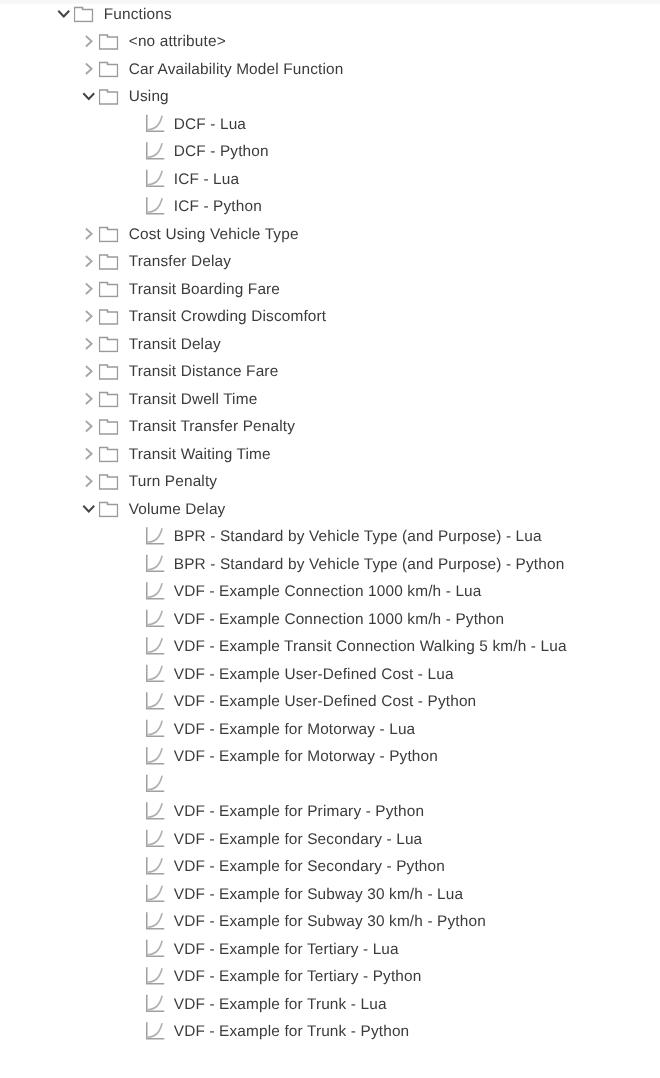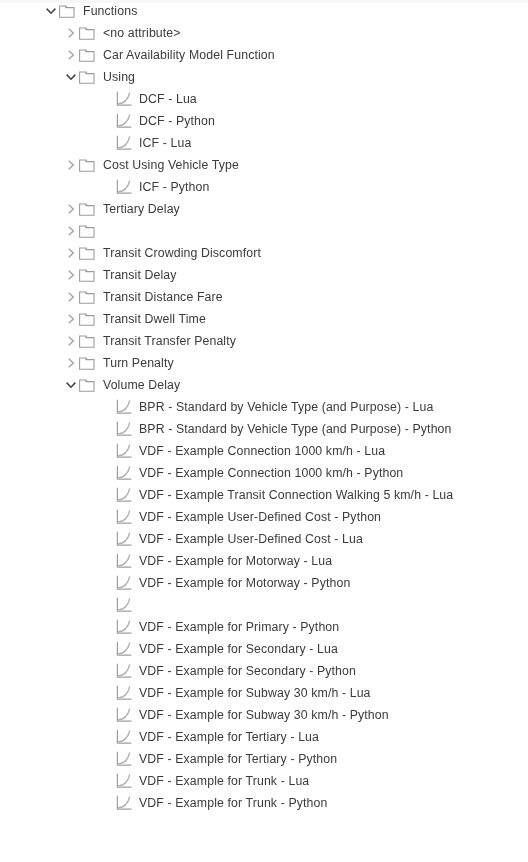--- a/index.html
+++ b/index.html
@@ -190,76 +190,77 @@
           <span class="func-icon">
             <svg width="17" height="16" viewBox="0 0 17 16" aria-hidden="true">
               <path d="M1.4 0.8 L1.4 14.0 L15.4 14.0" fill="none" stroke="#a0a0a0" stroke-width="1.25"></path>
               <path d="M2.6 12.6 C 7.6 12.6, 11.4 10.4, 13.6 2.0" fill="none" stroke="#b0b0b0" stroke-width="1.3" stroke-linecap="round"></path>
             </svg>
           </span>
           <span class="label">ICF - Lua</span>
         </div>
       </div>
       <div class="row">
+        <div class="row-inner lvl-3">
+          <span class="twisty empty"></span>
+          <span class="func-icon">
+            <svg width="17" height="16" viewBox="0 0 17 16" aria-hidden="true">
+              <path d="M1.4 0.8 L1.4 14.0 L15.4 14.0" fill="none" stroke="#a0a0a0" stroke-width="1.25"></path>
+              <path d="M2.6 12.6 C 7.6 12.6, 11.4 10.4, 13.6 2.0" fill="none" stroke="#b0b0b0" stroke-width="1.3" stroke-linecap="round"></path>
+            </svg>
+          </span>
+          <span class="label">ICF - Python</span>
+        </div>
+      </div>
+      <div class="row">
         <div class="row-inner lvl-2">
           <span class="twisty">
             <svg width="12" height="12" viewBox="0 0 12 12" aria-hidden="true">
               <path d="M4.3 2.3 L8.3 6 L4.3 9.7" fill="none" stroke="#a6a6a6" stroke-width="1.5" stroke-linecap="square" stroke-linejoin="miter"></path>
             </svg>
           </span>
           <span class="folder-icon">
             <svg width="16" height="14" viewBox="0 0 16 14" aria-hidden="true">
               <path d="M0.6 2.0 L0.6 13.2 L15.0 13.2 L15.0 3.6 L7.0 3.6 L7.0 2.0 Z" fill="#ffffff" stroke="#9a9a9a" stroke-width="1.05" stroke-linejoin="miter"></path>
               <path d="M7.0 2.0 L7.0 3.6" fill="none" stroke="#9a9a9a" stroke-width="1.05"></path>
             </svg>
           </span>
           <span class="label">Cost Using Vehicle Type</span>
         </div>
       </div>
       <div class="row">
-        <div class="row-inner lvl-3">
-          <span class="twisty empty"></span>
-          <span class="func-icon">
-            <svg width="17" height="16" viewBox="0 0 17 16" aria-hidden="true">
-              <path d="M1.4 0.8 L1.4 14.0 L15.4 14.0" fill="none" stroke="#a0a0a0" stroke-width="1.25"></path>
-              <path d="M2.6 12.6 C 7.6 12.6, 11.4 10.4, 13.6 2.0" fill="none" stroke="#b0b0b0" stroke-width="1.3" stroke-linecap="round"></path>
-            </svg>
-          </span>
-          <span class="label">ICF - Python</span>
-        </div>
-      </div>
-      <div class="row">
-        <div class="row-inner lvl-2">
-          <span class="twisty">
-            <svg width="12" height="12" viewBox="0 0 12 12" aria-hidden="true">
-              <path d="M4.3 2.3 L8.3 6 L4.3 9.7" fill="none" stroke="#a6a6a6" stroke-width="1.5" stroke-linecap="square" stroke-linejoin="miter"></path>
-            </svg>
-          </span>
-          <span class="folder-icon">
-            <svg width="16" height="14" viewBox="0 0 16 14" aria-hidden="true">
-              <path d="M0.6 2.0 L0.6 13.2 L15.0 13.2 L15.0 3.6 L7.0 3.6 L7.0 2.0 Z" fill="#ffffff" stroke="#9a9a9a" stroke-width="1.05" stroke-linejoin="miter"></path>
-              <path d="M7.0 2.0 L7.0 3.6" fill="none" stroke="#9a9a9a" stroke-width="1.05"></path>
-            </svg>
-          </span>
-          <span class="label">Tertiary Delay</span>
-        </div>
-      </div>
-      <div class="row">
-        <div class="row-inner lvl-2">
-          <span class="twisty">
-            <svg width="12" height="12" viewBox="0 0 12 12" aria-hidden="true">
-              <path d="M4.3 2.3 L8.3 6 L4.3 9.7" fill="none" stroke="#a6a6a6" stroke-width="1.5" stroke-linecap="square" stroke-linejoin="miter"></path>
-            </svg>
-          </span>
-          <span class="folder-icon">
-            <svg width="16" height="14" viewBox="0 0 16 14" aria-hidden="true">
-              <path d="M0.6 2.0 L0.6 13.2 L15.0 13.2 L15.0 3.6 L7.0 3.6 L7.0 2.0 Z" fill="#ffffff" stroke="#9a9a9a" stroke-width="1.05" stroke-linejoin="miter"></path>
-              <path d="M7.0 2.0 L7.0 3.6" fill="none" stroke="#9a9a9a" stroke-width="1.05"></path>
-            </svg>
-          </span>
+        <div class="row-inner lvl-2">
+          <span class="twisty">
+            <svg width="12" height="12" viewBox="0 0 12 12" aria-hidden="true">
+              <path d="M4.3 2.3 L8.3 6 L4.3 9.7" fill="none" stroke="#a6a6a6" stroke-width="1.5" stroke-linecap="square" stroke-linejoin="miter"></path>
+            </svg>
+          </span>
+          <span class="folder-icon">
+            <svg width="16" height="14" viewBox="0 0 16 14" aria-hidden="true">
+              <path d="M0.6 2.0 L0.6 13.2 L15.0 13.2 L15.0 3.6 L7.0 3.6 L7.0 2.0 Z" fill="#ffffff" stroke="#9a9a9a" stroke-width="1.05" stroke-linejoin="miter"></path>
+              <path d="M7.0 2.0 L7.0 3.6" fill="none" stroke="#9a9a9a" stroke-width="1.05"></path>
+            </svg>
+          </span>
+          <span class="label">Transfer Delay</span>
+        </div>
+      </div>
+      <div class="row">
+        <div class="row-inner lvl-2">
+          <span class="twisty">
+            <svg width="12" height="12" viewBox="0 0 12 12" aria-hidden="true">
+              <path d="M4.3 2.3 L8.3 6 L4.3 9.7" fill="none" stroke="#a6a6a6" stroke-width="1.5" stroke-linecap="square" stroke-linejoin="miter"></path>
+            </svg>
+          </span>
+          <span class="folder-icon">
+            <svg width="16" height="14" viewBox="0 0 16 14" aria-hidden="true">
+              <path d="M0.6 2.0 L0.6 13.2 L15.0 13.2 L15.0 3.6 L7.0 3.6 L7.0 2.0 Z" fill="#ffffff" stroke="#9a9a9a" stroke-width="1.05" stroke-linejoin="miter"></path>
+              <path d="M7.0 2.0 L7.0 3.6" fill="none" stroke="#9a9a9a" stroke-width="1.05"></path>
+            </svg>
+          </span>
+          <span class="label">Transit Boarding Fare</span>
         </div>
       </div>
       <div class="row">
         <div class="row-inner lvl-2">
           <span class="twisty">
             <svg width="12" height="12" viewBox="0 0 12 12" aria-hidden="true">
               <path d="M4.3 2.3 L8.3 6 L4.3 9.7" fill="none" stroke="#a6a6a6" stroke-width="1.5" stroke-linecap="square" stroke-linejoin="miter"></path>
             </svg>
           </span>
           <span class="folder-icon">
@@ -341,20 +342,36 @@
             <svg width="12" height="12" viewBox="0 0 12 12" aria-hidden="true">
               <path d="M4.3 2.3 L8.3 6 L4.3 9.7" fill="none" stroke="#a6a6a6" stroke-width="1.5" stroke-linecap="square" stroke-linejoin="miter"></path>
             </svg>
           </span>
           <span class="folder-icon">
             <svg width="16" height="14" viewBox="0 0 16 14" aria-hidden="true">
               <path d="M0.6 2.0 L0.6 13.2 L15.0 13.2 L15.0 3.6 L7.0 3.6 L7.0 2.0 Z" fill="#ffffff" stroke="#9a9a9a" stroke-width="1.05" stroke-linejoin="miter"></path>
               <path d="M7.0 2.0 L7.0 3.6" fill="none" stroke="#9a9a9a" stroke-width="1.05"></path>
             </svg>
           </span>
+          <span class="label">Transit Waiting Time</span>
+        </div>
+      </div>
+      <div class="row">
+        <div class="row-inner lvl-2">
+          <span class="twisty">
+            <svg width="12" height="12" viewBox="0 0 12 12" aria-hidden="true">
+              <path d="M4.3 2.3 L8.3 6 L4.3 9.7" fill="none" stroke="#a6a6a6" stroke-width="1.5" stroke-linecap="square" stroke-linejoin="miter"></path>
+            </svg>
+          </span>
+          <span class="folder-icon">
+            <svg width="16" height="14" viewBox="0 0 16 14" aria-hidden="true">
+              <path d="M0.6 2.0 L0.6 13.2 L15.0 13.2 L15.0 3.6 L7.0 3.6 L7.0 2.0 Z" fill="#ffffff" stroke="#9a9a9a" stroke-width="1.05" stroke-linejoin="miter"></path>
+              <path d="M7.0 2.0 L7.0 3.6" fill="none" stroke="#9a9a9a" stroke-width="1.05"></path>
+            </svg>
+          </span>
           <span class="label">Turn Penalty</span>
         </div>
       </div>
       <div class="row">
         <div class="row-inner lvl-2">
           <span class="twisty">
             <svg width="12" height="12" viewBox="0 0 12 12" aria-hidden="true">
               <path d="M2.2 4.2 L6 8.2 L9.8 4.2" fill="none" stroke="#444444" stroke-width="1.6" stroke-linecap="square" stroke-linejoin="miter"></path>
             </svg>
           </span>
@@ -429,33 +446,33 @@
       </div>
       <div class="row">
         <div class="row-inner lvl-3">
           <span class="twisty empty"></span>
           <span class="func-icon">
             <svg width="17" height="16" viewBox="0 0 17 16" aria-hidden="true">
               <path d="M1.4 0.8 L1.4 14.0 L15.4 14.0" fill="none" stroke="#a0a0a0" stroke-width="1.25"></path>
               <path d="M2.6 12.6 C 7.6 12.6, 11.4 10.4, 13.6 2.0" fill="none" stroke="#b0b0b0" stroke-width="1.3" stroke-linecap="round"></path>
             </svg>
           </span>
+          <span class="label">VDF - Example User-Defined Cost - Lua</span>
+        </div>
+      </div>
+      <div class="row">
+        <div class="row-inner lvl-3">
+          <span class="twisty empty"></span>
+          <span class="func-icon">
+            <svg width="17" height="16" viewBox="0 0 17 16" aria-hidden="true">
+              <path d="M1.4 0.8 L1.4 14.0 L15.4 14.0" fill="none" stroke="#a0a0a0" stroke-width="1.25"></path>
+              <path d="M2.6 12.6 C 7.6 12.6, 11.4 10.4, 13.6 2.0" fill="none" stroke="#b0b0b0" stroke-width="1.3" stroke-linecap="round"></path>
+            </svg>
+          </span>
           <span class="label">VDF - Example User-Defined Cost - Python</span>
-        </div>
-      </div>
-      <div class="row">
-        <div class="row-inner lvl-3">
-          <span class="twisty empty"></span>
-          <span class="func-icon">
-            <svg width="17" height="16" viewBox="0 0 17 16" aria-hidden="true">
-              <path d="M1.4 0.8 L1.4 14.0 L15.4 14.0" fill="none" stroke="#a0a0a0" stroke-width="1.25"></path>
-              <path d="M2.6 12.6 C 7.6 12.6, 11.4 10.4, 13.6 2.0" fill="none" stroke="#b0b0b0" stroke-width="1.3" stroke-linecap="round"></path>
-            </svg>
-          </span>
-          <span class="label">VDF - Example User-Defined Cost - Lua</span>
         </div>
       </div>
       <div class="row">
         <div class="row-inner lvl-3">
           <span class="twisty empty"></span>
           <span class="func-icon">
             <svg width="17" height="16" viewBox="0 0 17 16" aria-hidden="true">
               <path d="M1.4 0.8 L1.4 14.0 L15.4 14.0" fill="none" stroke="#a0a0a0" stroke-width="1.25"></path>
               <path d="M2.6 12.6 C 7.6 12.6, 11.4 10.4, 13.6 2.0" fill="none" stroke="#b0b0b0" stroke-width="1.3" stroke-linecap="round"></path>
             </svg>

